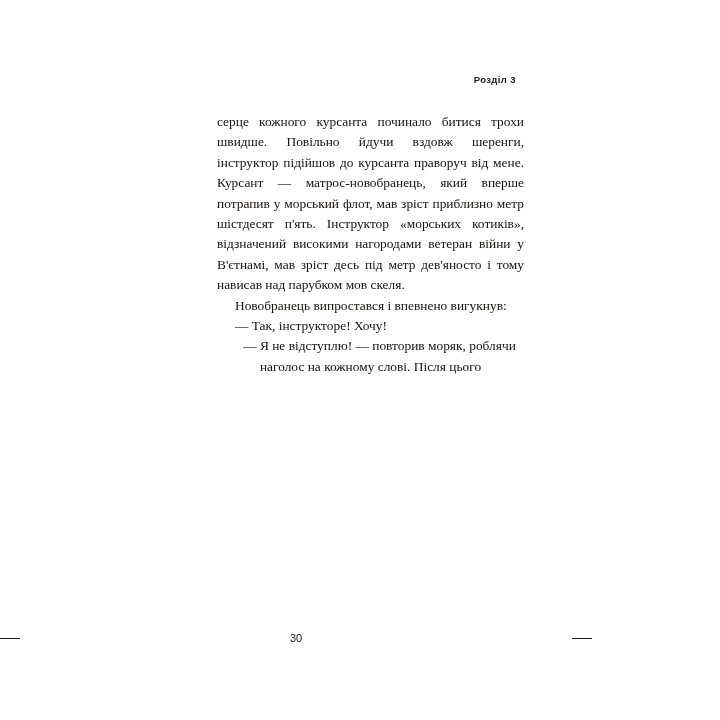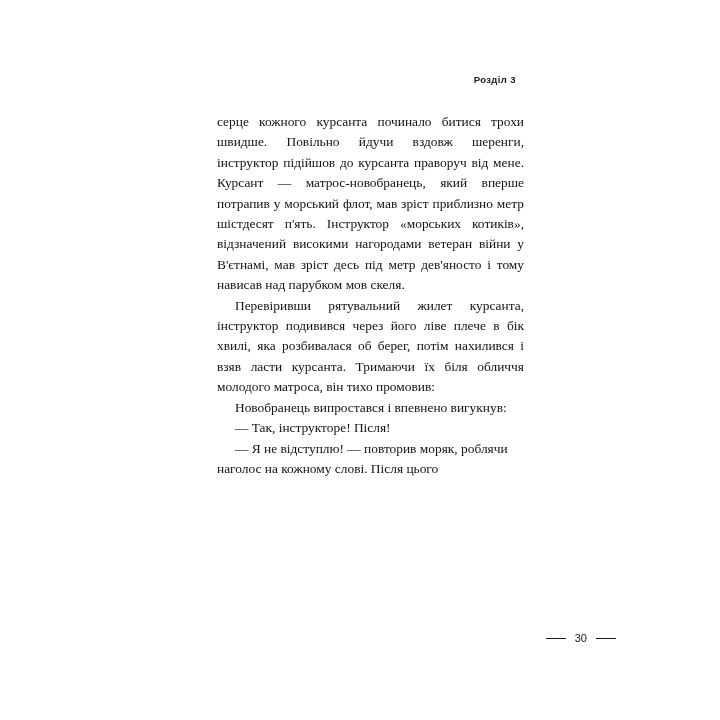--- a/index.html
+++ b/index.html
@@ -45,32 +45,31 @@
     margin-left: 8px;
   }
   .text-block p {
     margin: 0;
     text-indent: 18px;
   }
   .text-block p.noindent {
     text-indent: 0;
   }
   .text-block p:last-child {
-    text-align: left;
+    text-align: center;
   }
   .folio {
     position: absolute;
     top: 632px;
     left: 0;
     width: 592px;
     display: flex;
     align-items: center;
-    justify-content: flex-end;
+    justify-content: space-between;
     gap: 9px;
-    padding-left: 24px;
   }
   .folio .rule {
     width: 20px;
     height: 1px;
     background: #1a1714;
   }
   .folio .num {
     font-family: "Liberation Sans", sans-serif;
     font-size: 11px;
     color: #1a1714;
@@ -78,23 +77,22 @@
 </style>
 </head>
 <body>
 
 <div class="page">
 
   <div class="running-head">Розділ 3</div>
 
   <div class="text-block">
     <p class="noindent">серце кожного курсанта починало битися трохи швидше. Повільно йдучи вздовж шеренги, інструктор підійшов до курсанта праворуч від мене. Курсант — матрос-новобранець, який вперше потрапив у морський флот, мав зріст приблизно метр шістдесят п'ять. Інструктор «морських котиків», відзначений високими нагородами ветеран війни у В'єтнамі, мав зріст десь під метр дев'яносто і тому нависав над парубком мов скеля.</p>
-    <p>Перевіривши рятувальний жилет курсанта, інструктор подивився через його ліве плече в бік хвилі, яка розбивалася об берег, потім нахилився і взяв ласти курсанта. Тримаючи їх біля обличчя молодого матроса, він тихо промовив:</p>
     <p>Новобранець випростався і впевнено вигукнув:</p>
-    <p>— Так, інструкторе! Після!</p>
+    <p>— Так, інструкторе! Хочу!</p>
     <p>— Я не відступлю! — повторив моряк, роблячи наголос на кожному слові. Після цього</p>
   </div>
 
   <div class="folio">
     <span class="rule"></span>
     <span class="num">30</span>
     <span class="rule"></span>
   </div>
 
 </div>

